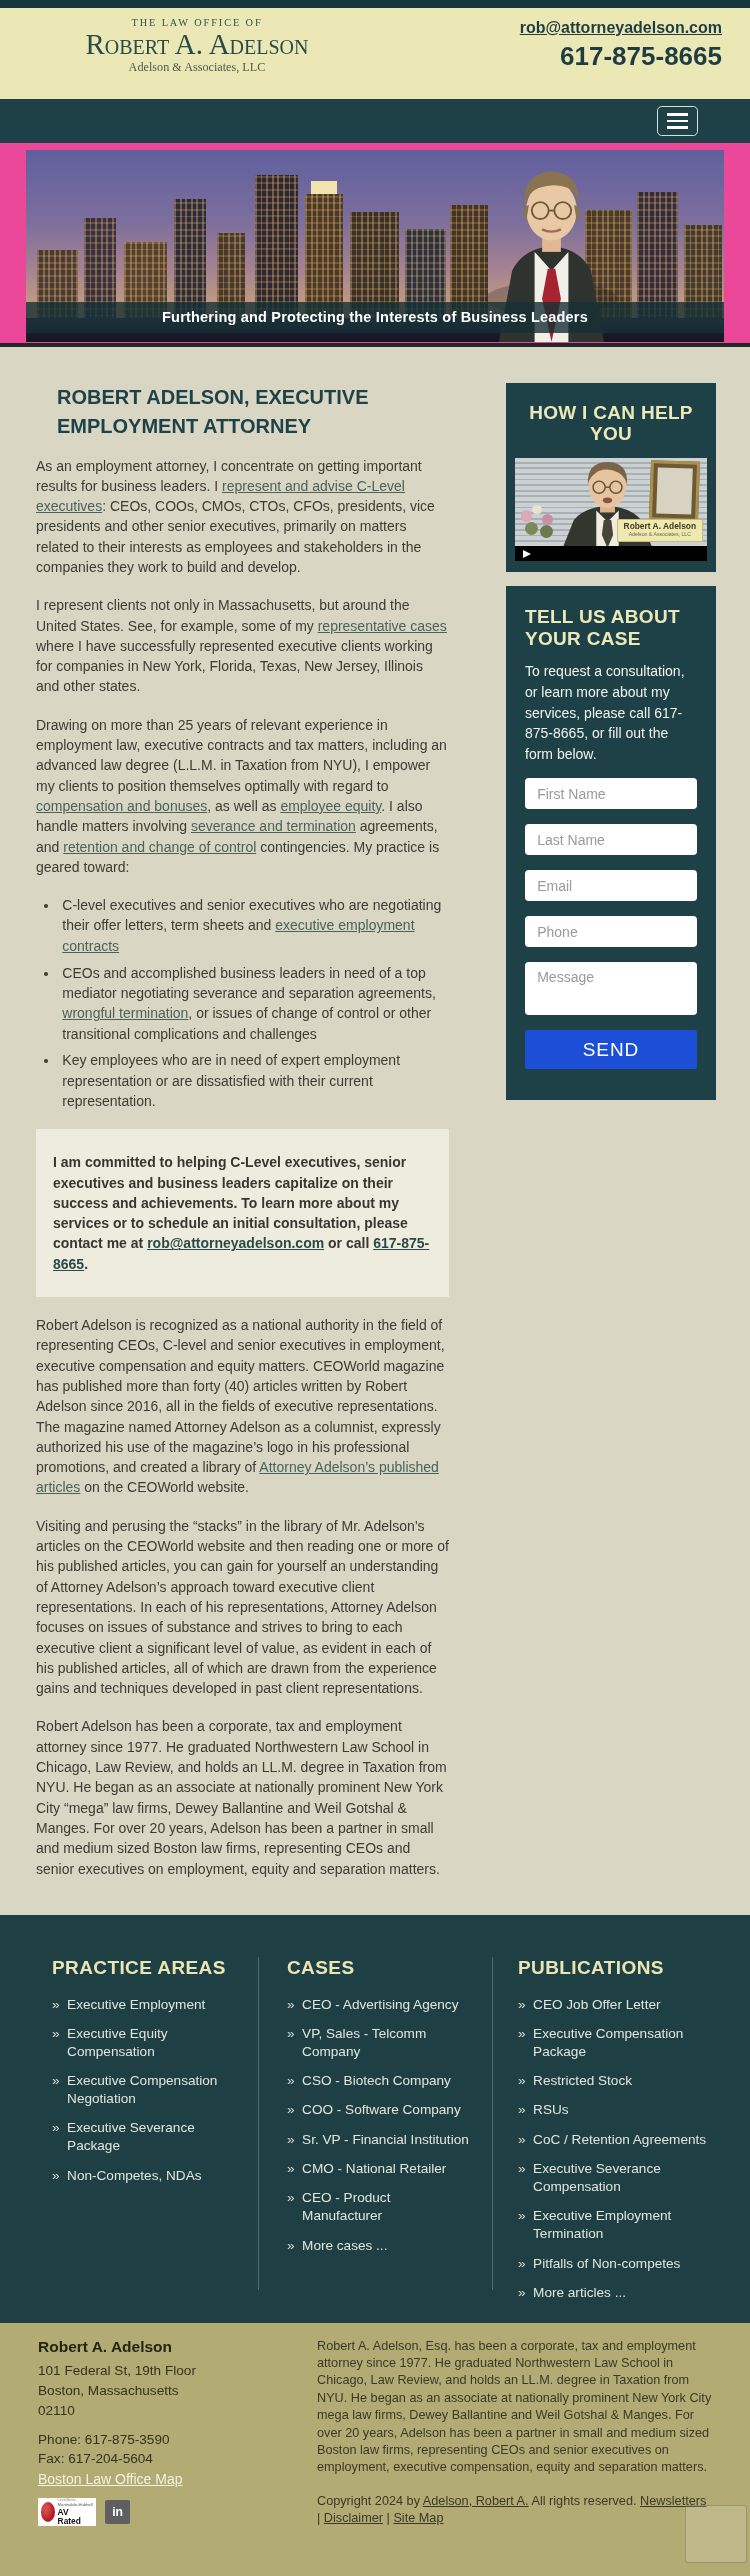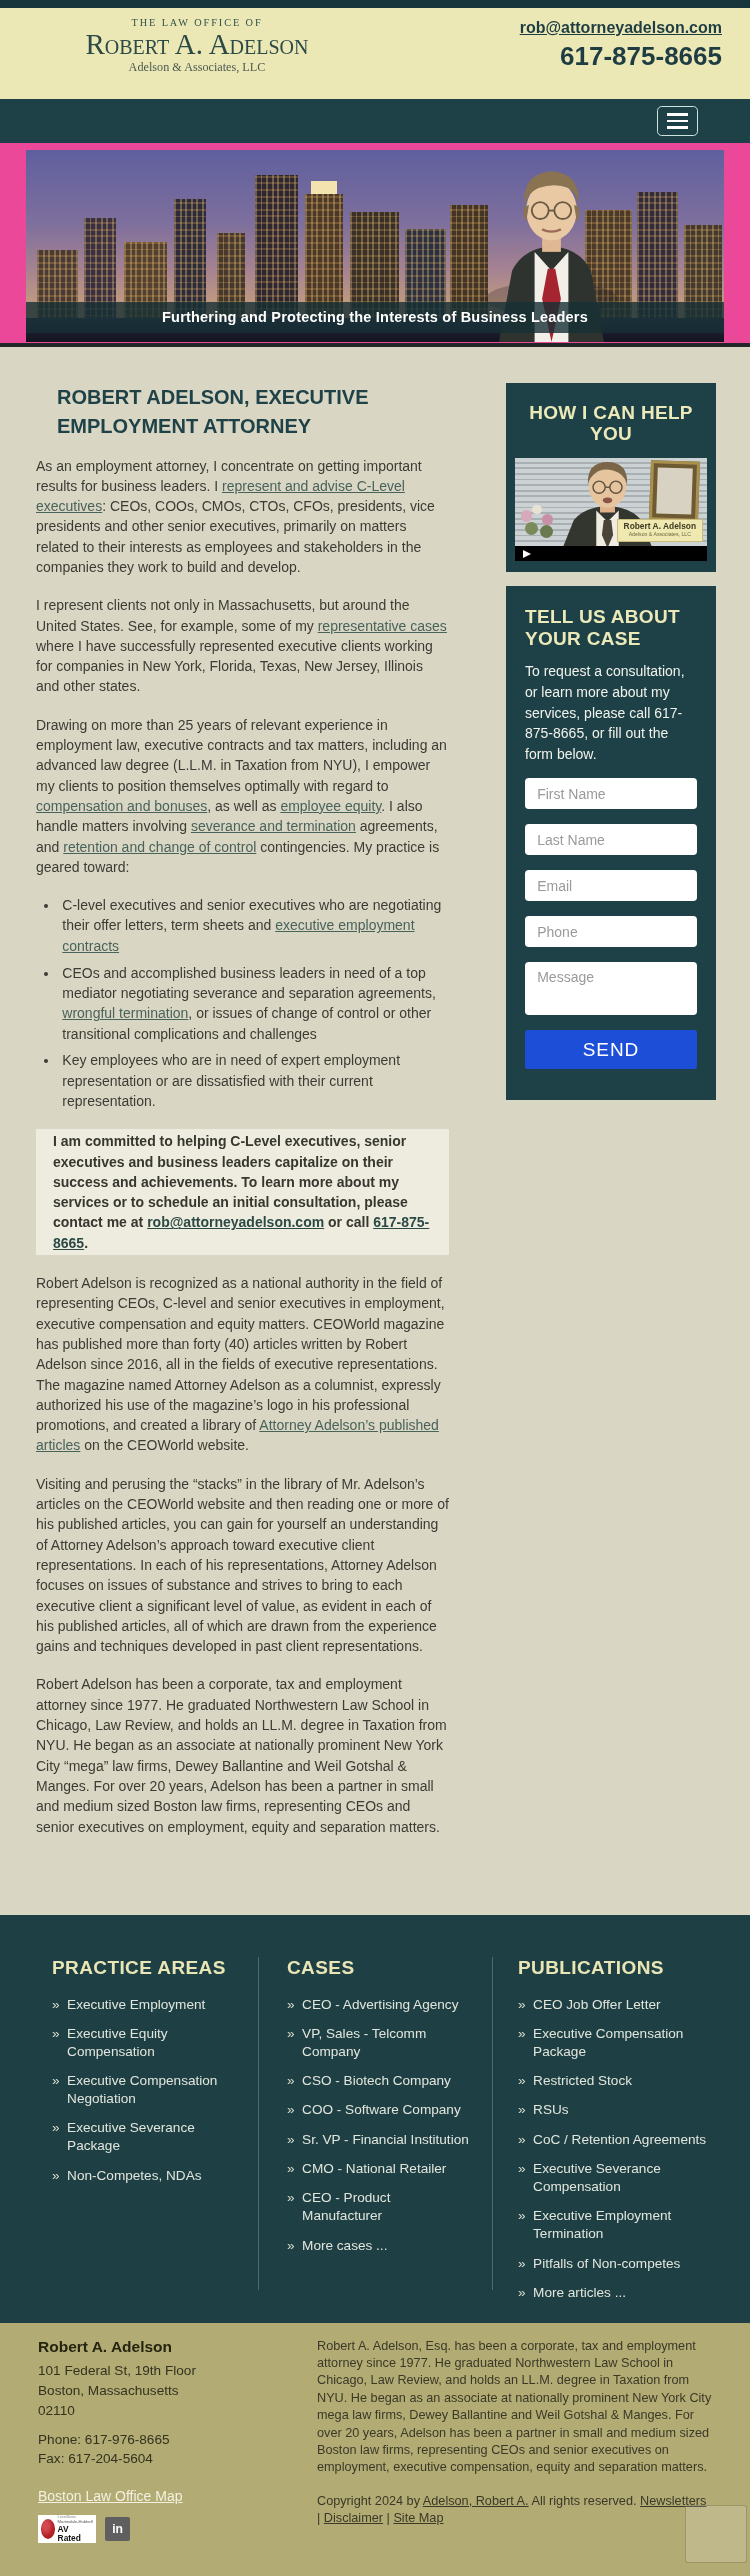--- a/index.html
+++ b/index.html
@@ -86,21 +86,21 @@
 
   
   .content { display: flex; padding: 36px 34px 0 36px; height: 1568px; overflow: hidden; }
   .main-col { width: 413px; color: #3c3c34; }
   .main-col h1 { font-size: 20px; line-height: 29px; color: #1e4247; font-weight: 800; margin-bottom: 15px; margin-left: 21px; }
   .main-col p { font-size: 14px; line-height: 20.3px; margin-bottom: 18px; }
   .main-col a { color: #49635b; text-decoration: underline; cursor: pointer; }
   .main-col ul { margin: 0 0 18px 22.5px; }
   .main-col li { font-size: 14px; line-height: 20.3px; margin-bottom: 6.6px; padding-left: 3.8px; }
   .callout {
-    background: #edecdf; padding: 2px 17px; font-size: 14px; line-height: 20.3px;
+    background: #edecdf; padding: 23px 17px; font-size: 14px; line-height: 20.3px;
     font-weight: bold; margin-bottom: 18px; color: #37372f;
   }
   .callout a { color: #2c4a45; font-weight: bold; }
   .main-col h2 { font-size: 19.7px; line-height: 24.4px; color: #3b3a31; font-weight: bold; margin: 3.8px 0 9.4px 0; }
 
   
   .sidebar { margin-left: auto; width: 210px; }
   .side-box { background: #1d4147; margin-bottom: 14px; }
   .help-box { padding: 19px 9.4px 9.4px 9.4px; height: 189px; }
   .side-title {
@@ -157,21 +157,21 @@
   .f-list li { display: flex; gap: 7.5px; font-size: 13.6px; line-height: 18px; margin-bottom: 11.3px; }
   .f-list .chev { color: #d6dbcc; flex: 0 0 auto; }
   .f-list a { color: #e2e5dc; text-decoration: none; cursor: pointer; }
 
   
   .bottom-footer { background: #b3ab74; height: 253px; position: relative; padding: 15px 38px 0 38px; display: flex; }
   .bf-left { width: 234px; color: #33331f; }
   .bf-name { font-size: 15.5px; font-weight: bold; color: #24240f; margin-bottom: 5.6px; }
   .bf-line { font-size: 13.6px; line-height: 19.7px; }
   .bf-block { margin-top: 9.4px; }
-  .bf-map { display: inline-block; margin-top: 19px; font-size: 14px; color: #f4f1e0; text-decoration: underline; cursor: pointer; }
+  .bf-map { display: inline-block; margin-top: 2px; font-size: 14px; color: #f4f1e0; text-decoration: underline; cursor: pointer; }
   .badges { margin-top: 11.3px; display: flex; gap: 9.4px; align-items: center; }
   .av-badge { width: 58px; height: 28px; background: #ffffff; display: flex; align-items: center; padding: 1.9px 2.8px; gap: 2.8px; cursor: pointer; }
   .av-oval { width: 14px; height: 19.7px; background: #b01f24; border-radius: 50%; flex: 0 0 auto;
              background-image: radial-gradient(ellipse at 35% 35%, #d4494e 20%, #b01f24 60%); }
   .av-text { line-height: 1; }
   .av-text .t1 { font-size: 3.8px; color: #8a8a8a; }
   .av-text .t2 { font-size: 4.2px; color: #555555; }
   .av-text .t3 { font-size: 8.4px; font-weight: bold; color: #111111; margin-top: 0.9px; }
   .li-badge { width: 24.4px; height: 24.4px; background: #5f5f5f; color: #ffffff; font-weight: bold;
               font-size: 12.2px; display: flex; align-items: center; justify-content: center; border-radius: 1.9px; cursor: pointer; }
@@ -437,21 +437,21 @@
 
   </footer>
 
   <div class="bottom-footer">
     <div class="bf-left">
       <div class="bf-name">Robert A. Adelson</div>
       <div class="bf-line">101 Federal St, 19th Floor</div>
       <div class="bf-line">Boston, Massachusetts</div>
       <div class="bf-line">02110</div>
       <div class="bf-block">
-        <div class="bf-line">Phone: 617-976-8665</div>
+        <div class="bf-line">Phone: 617-875-3590</div>
         <div class="bf-line">Fax: 617-204-5604</div>
       </div>
       <a class="bf-map">Boston Law Office Map</a>
       <div class="badges">
         <div class="av-badge">
           <div class="av-oval"></div>
           <div class="av-text">
             <div class="t1">LexisNexis</div>
             <div class="t2">Martindale-Hubbell</div>
             <div class="t3">AV Rated</div>

